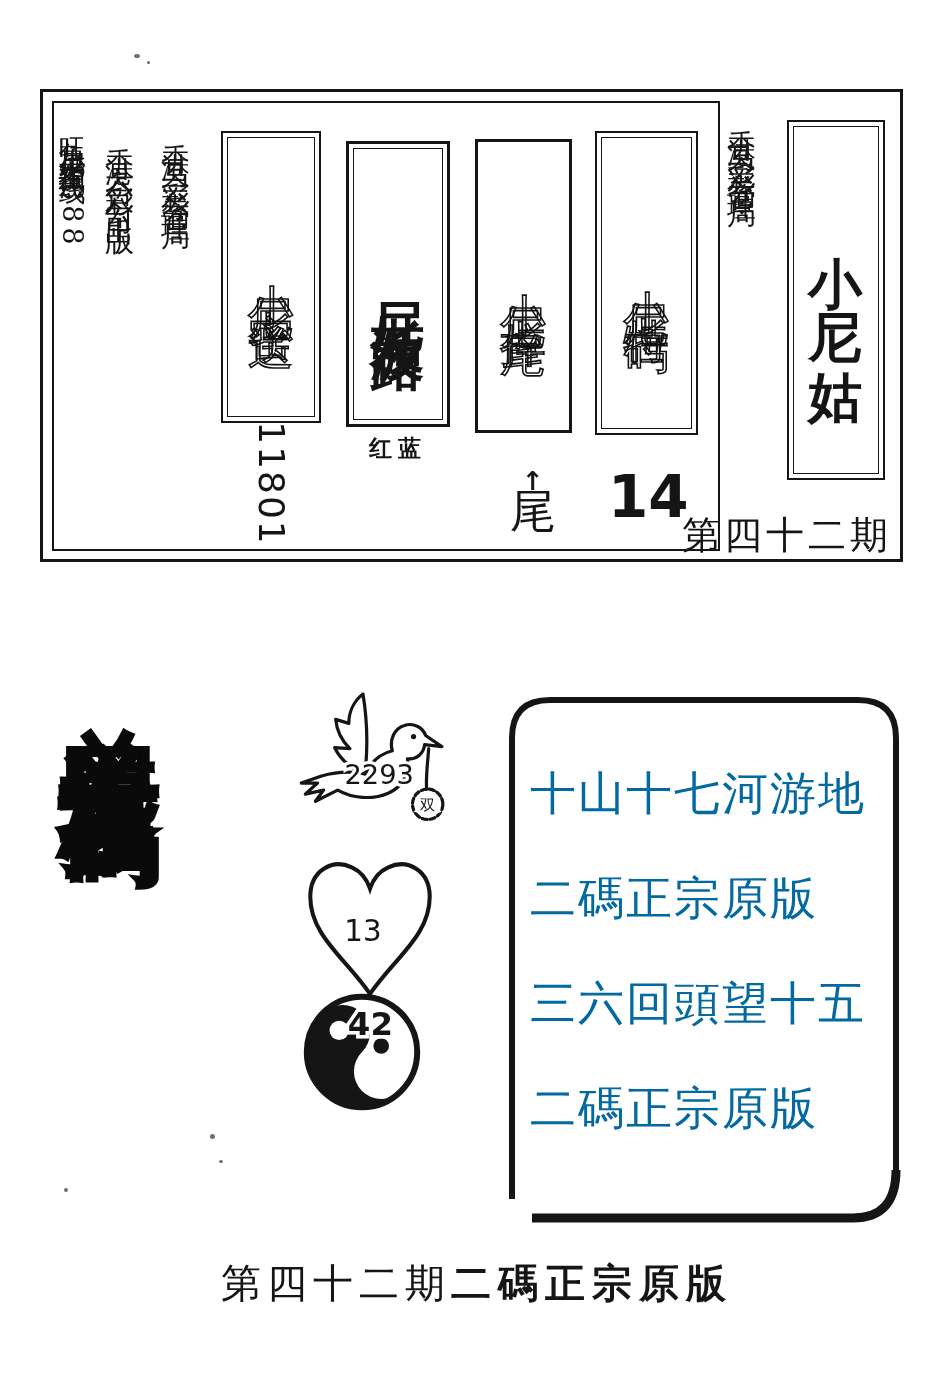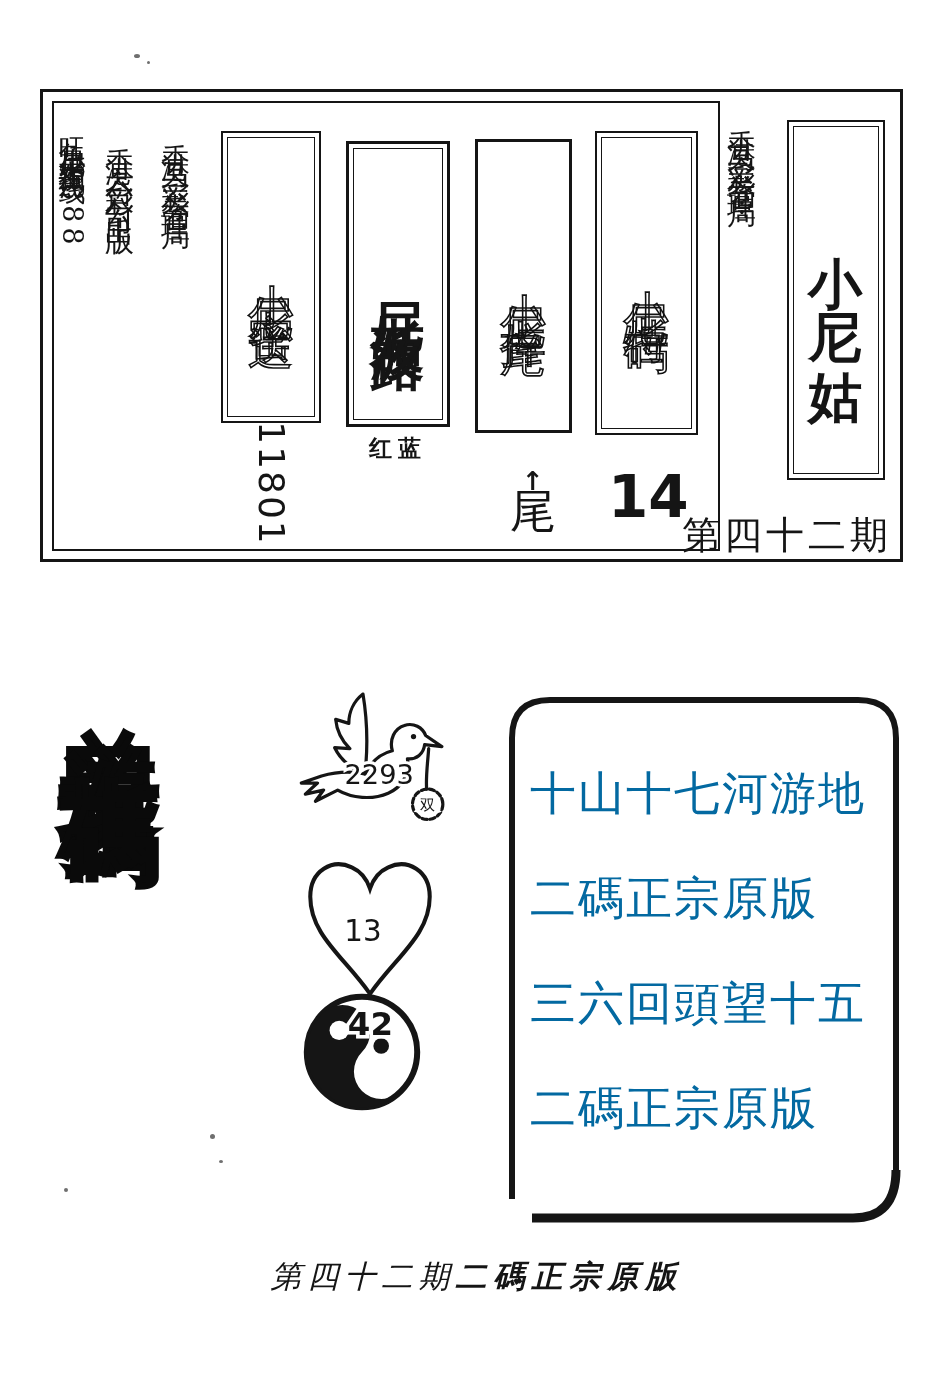--- a/index.html
+++ b/index.html
@@ -45,21 +45,21 @@
   .issue{font-size:38px; letter-spacing:4px; text-align:right; font-weight:500;}
   
   .brand-title{writing-mode:vertical-rl; text-orientation:upright; font-size:100px;
       letter-spacing:16px; line-height:1; font-weight:900; color:#0a0a0a;}
   @supports (-webkit-text-stroke: 1px #000){
     .brand-title{-webkit-text-stroke:3.5px #0a0a0a;}
   }
   .poem-line{position:absolute; width:340px; font-size:46px;
       letter-spacing:2px; line-height:1; color:#0369a1;}
   .footer-line{left:0; top:1256px; width:944px; text-align:center; padding-left:10px;
-      font-size:31px; letter-spacing:6px;font-style:italic;}
+      font-size:40px; letter-spacing:6px;}
   .footer-line .bold-part{font-weight:bold; letter-spacing:7px;}
   .speck{position:absolute; background:#6f6f6f; border-radius:50%;}
   svg text{font-family:"DejaVu Sans","Liberation Sans",sans-serif;
       paint-order:stroke; stroke:#ffffff; stroke-width:6px; fill:#151515;}
 </style>
 </head>
 <body>
 
 <div class="page">
 

